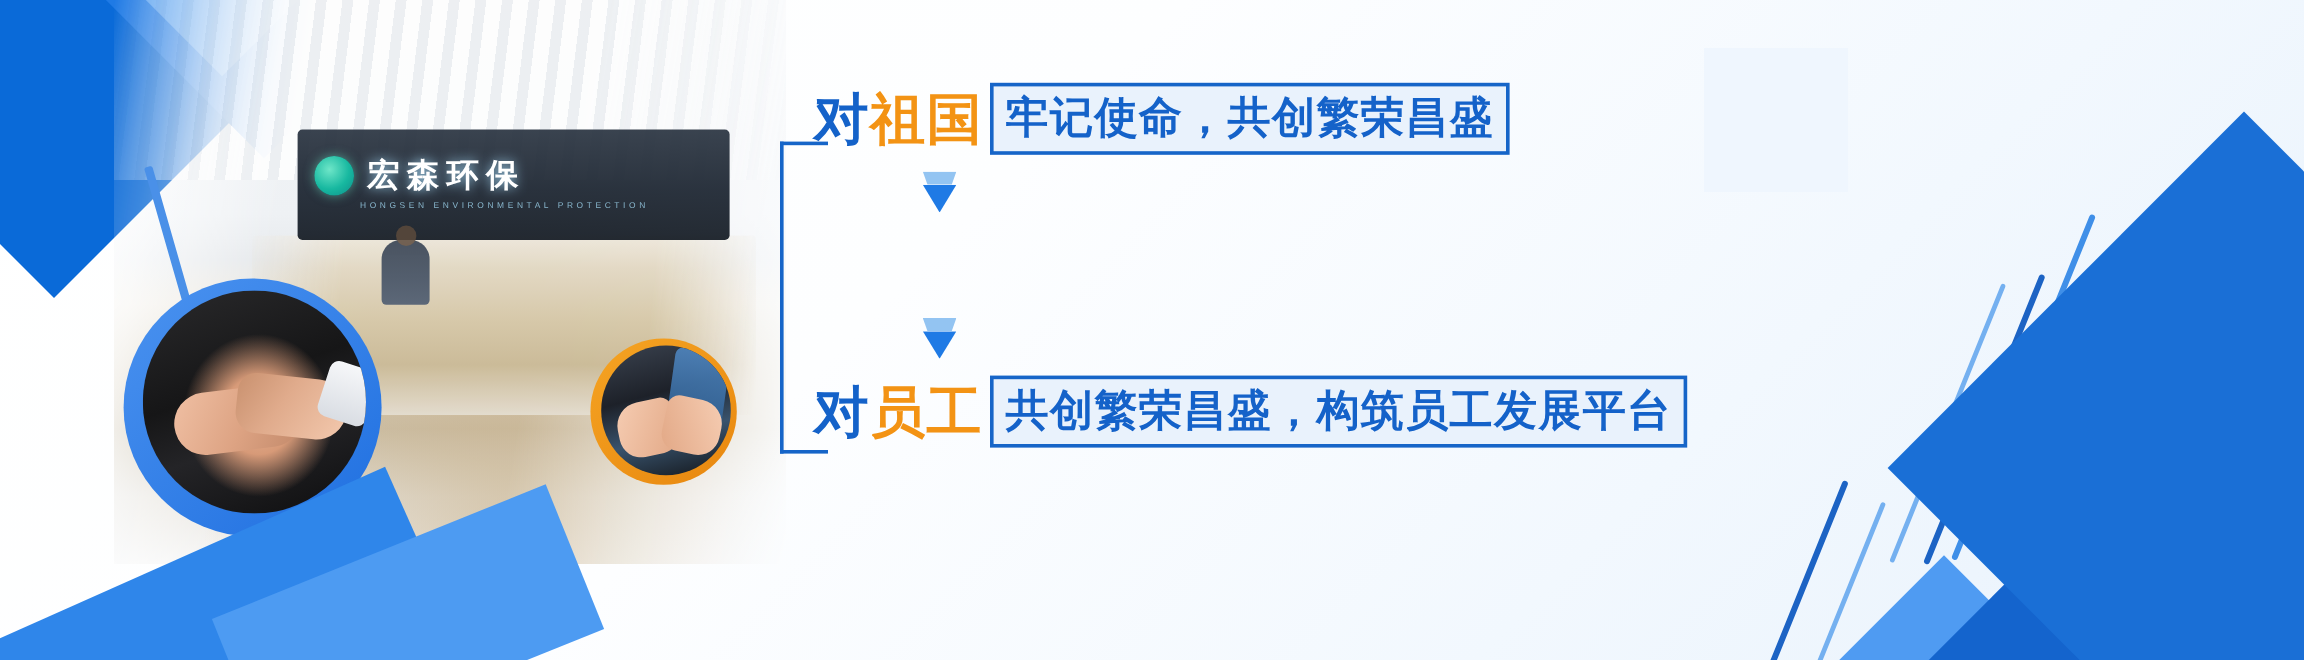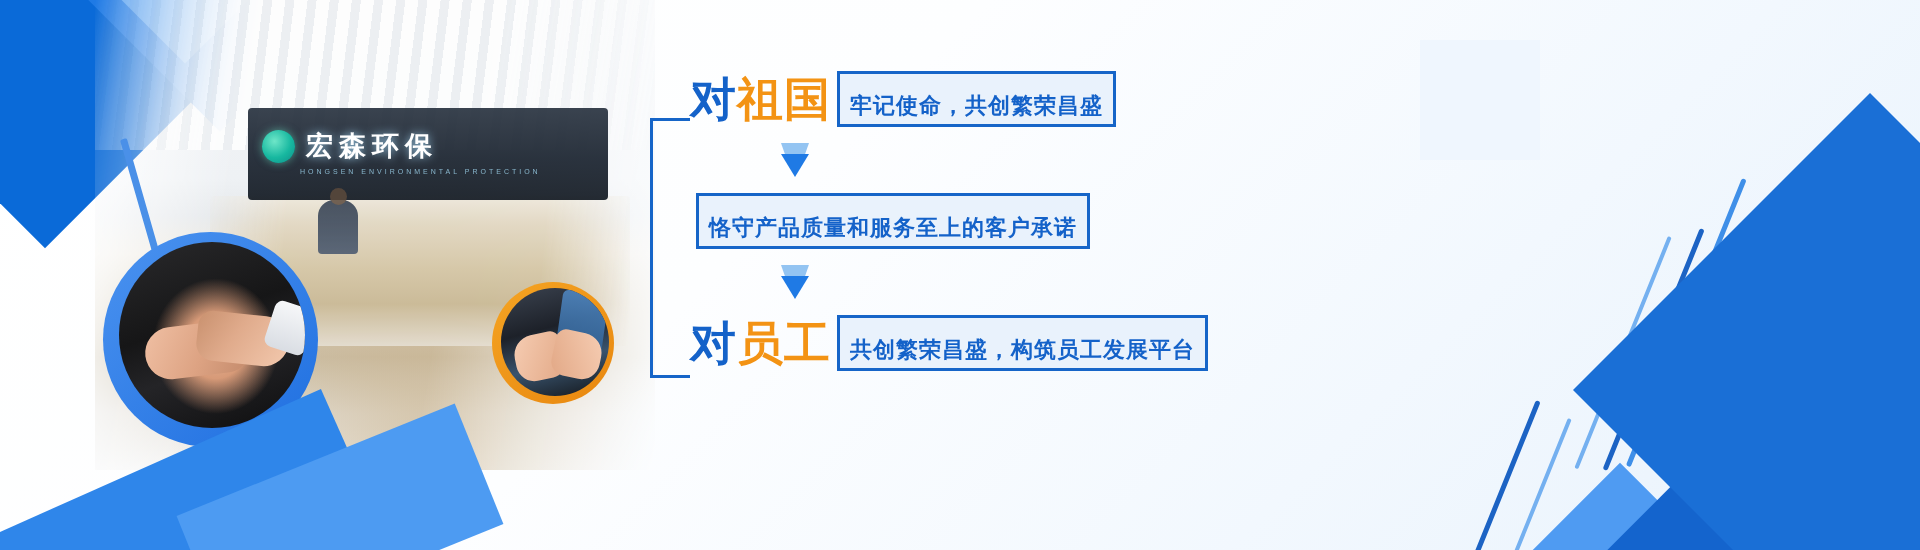--- a/index.html
+++ b/index.html
@@ -159,35 +159,35 @@
 
   
   .content{position:absolute;left:650px;top:68px;width:1000px;height:420px;}
   .bracket{
     position:absolute;left:0;top:50px;width:40px;height:260px;
     border-left:3px solid #1665c8;
     border-top:3px solid #1665c8;
     border-bottom:3px solid #1665c8;
     box-sizing:border-box;
   }
-  .rows{position:absolute;left:40px;top:0;width:960px;}
+  .rows{position:absolute;left:28px;top:0;width:960px;}
   .row{display:flex;align-items:center;height:62px;}
   .row-head{
     font-size:46px;font-weight:bold;letter-spacing:1px;white-space:nowrap;
     font-family:"DejaVu Sans","Liberation Sans",sans-serif;line-height:1;
   }
   .w-blue{color:#1462c9;}
   .w-orange{color:#f39314;}
   .row-box{
     margin-left:6px;
     border:3px solid #1665c8;
     background:#e9f2fc;
-    padding:20px 10px 6px 10px;
+    padding:7px 10px 6px 10px;
     color:#1462c9;
-    font-size:22px;font-weight:bold;letter-spacing:1px;white-space:nowrap;
+    font-size:36px;font-weight:bold;letter-spacing:1px;white-space:nowrap;
     font-family:"DejaVu Sans","Liberation Sans",sans-serif;line-height:1.12;
   }
   .arrow-wrap{height:60px;display:flex;align-items:center;padding-left:88px;}
   .arrow{position:relative;width:34px;height:34px;}
   .arrow-top{
     position:absolute;left:3px;top:0;width:28px;height:11px;
     background:#93c4f2;clip-path:polygon(0 0,100% 0,86% 100%,14% 100%);
   }
   .arrow-bot{
     position:absolute;left:3px;top:11px;width:28px;height:23px;
@@ -251,21 +251,20 @@
       </div>
 
       <div class="arrow-wrap">
         <div class="arrow">
           <div class="arrow-top"></div>
           <div class="arrow-bot"></div>
         </div>
       </div>
 
       <div class="row">
-        <div class="row-box">恪守产品质量和服务至上的客户承诺</div>
       </div>
 
       <div class="arrow-wrap">
         <div class="arrow">
           <div class="arrow-top"></div>
           <div class="arrow-bot"></div>
         </div>
       </div>
 
       <div class="row">

